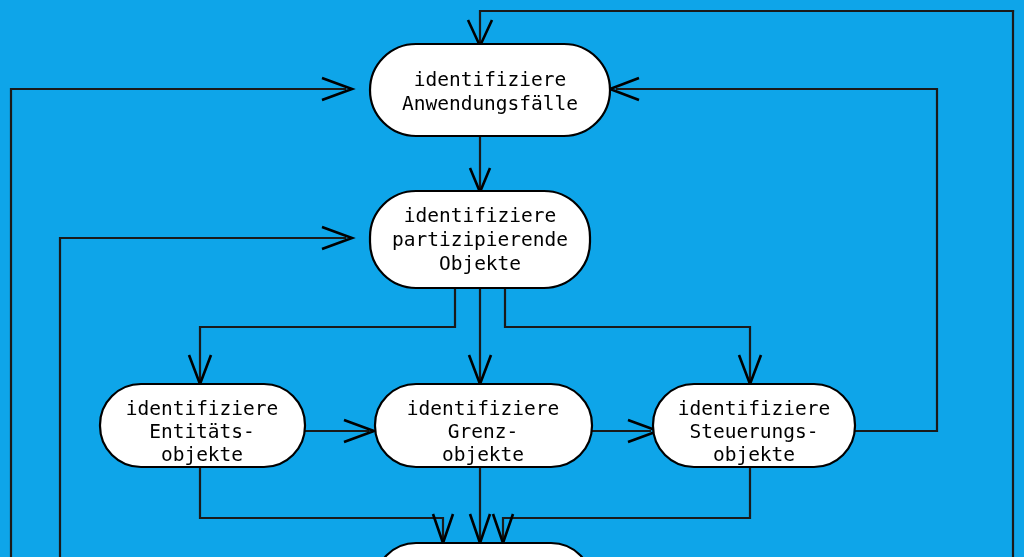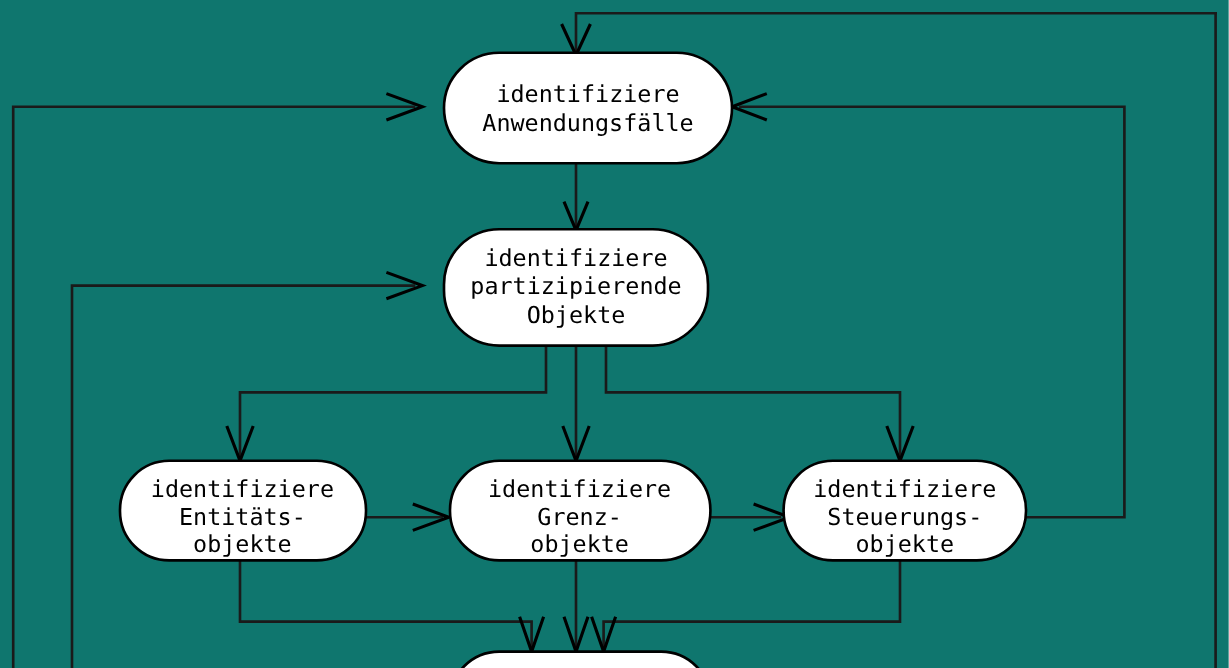--- a/index.html
+++ b/index.html
@@ -4,21 +4,21 @@
 <style>
   html, body {
     margin: 0;
     padding: 0;
     background: #ffffff;
   }
   #diagram-root {
     position: relative;
     width: 1024px;
     height: 557px;
-    background: #0f766e;
+    background: #0ea5e9;
     overflow: hidden;
     font-family: "DejaVu Sans Mono", "Liberation Mono", monospace;
   }
   svg.flow {
     display: block;
     width: 1024px;
     height: 557px;
   }
   .node-shape {
     fill: #ffffff;

